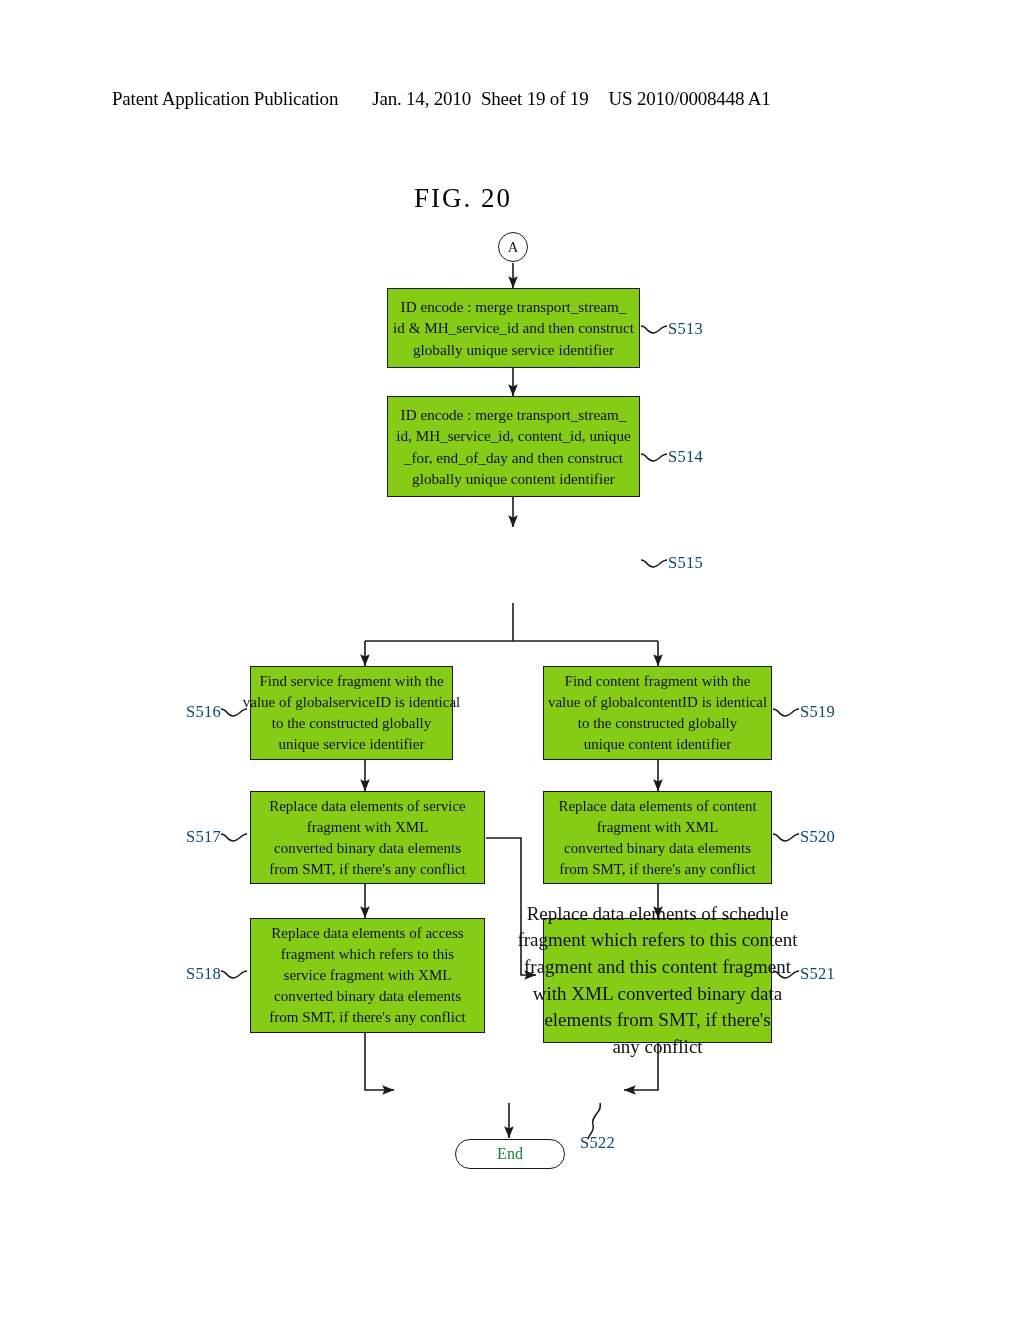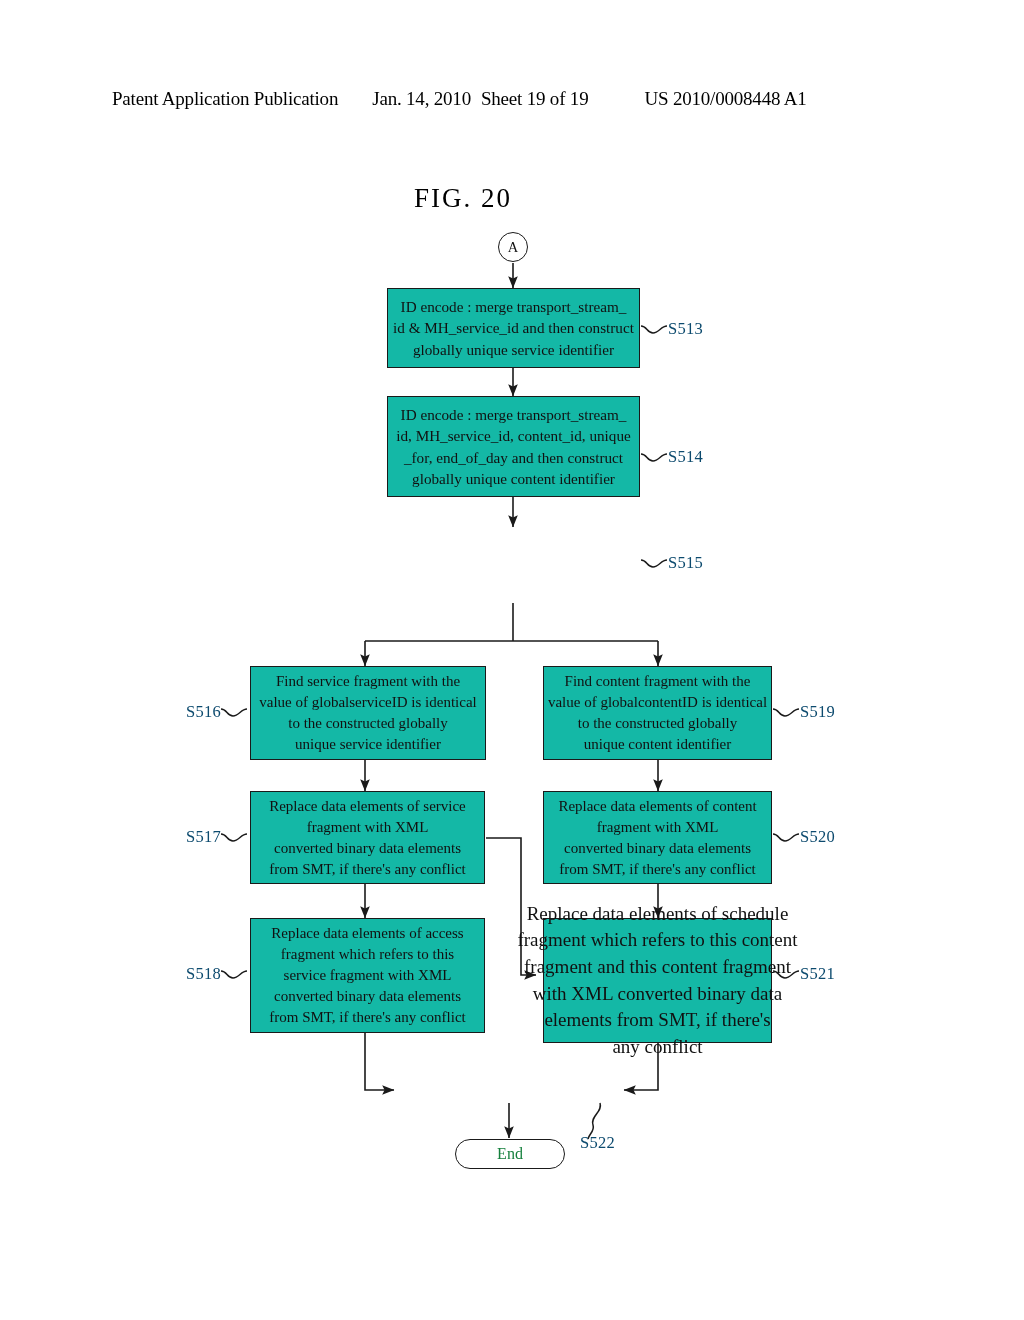--- a/index.html
+++ b/index.html
@@ -28,21 +28,21 @@
     align-items: baseline;
     font-family: "Liberation Serif", "DejaVu Serif", serif;
     font-weight: normal;
     font-size: 19px;
     letter-spacing: -0.2px;
     white-space: nowrap;
   }
   #header .h-pub   { }
   #header .h-date  { margin-left: 34px; }
   #header .h-sheet { margin-left: 10px; }
-  #header .h-pat   { margin-left: 56px; }
+  #header .h-pat   { margin-left: 20px; }
 
   
   #fig-title {
     position: absolute;
     left: 0;
     top: 183px;
     width: 926px;
     text-align: center;
     font-family: "Liberation Serif", "DejaVu Serif", serif;
     font-size: 27px;
@@ -62,21 +62,21 @@
     left: 0; top: 0;
     width: 1024px;
     height: 1320px;
     pointer-events: none;
   }
 
   .node {
     position: absolute;
     box-sizing: border-box;
     border: 1.6px solid #1a1a1a;
-    background: #14b8a6;
+    background: #84cc16;
     display: flex;
     flex-direction: column;
     align-items: center;
     justify-content: center;
     text-align: center;
     font-family: "Liberation Serif", "DejaVu Serif", serif;
     font-size: 15.2px;
     line-height: 1.40;
     color: #111;
     padding: 4px 6px;
@@ -198,21 +198,21 @@
   <svg style="position:absolute; left:640px; top:446px; width:30px; height:24px;">
     <path d="M1,8 C7,8 7,15 13,15 C19,15 21,8 27,8" stroke="#1a1a1a" stroke-width="1.5" fill="none"></path>
   </svg>
   <div class="steplabel" style="left:668px; top:447px;">S514</div>
 
   <svg style="position:absolute; left:640px; top:552px; width:30px; height:24px;">
     <path d="M1,8 C7,8 7,15 13,15 C19,15 21,8 27,8" stroke="#1a1a1a" stroke-width="1.5" fill="none"></path>
   </svg>
   <div class="steplabel" style="left:668px; top:553px;">S515</div>
 
-  <div class="node small" style="left:250px; top:666px; width:236px; height:94px;">
+  <div class="node small" style="left:250px; top:666px; width:203px; height:94px;">
     <span class="ln">Find service fragment with the</span>
     <span class="ln">value of globalserviceID is identical</span>
     <span class="ln">to the constructed globally</span>
     <span class="ln">unique service identifier</span>
   </div>
   <svg style="position:absolute; left:220px; top:701px; width:30px; height:24px;">
     <path d="M1,8 C7,8 7,15 13,15 C19,15 21,8 27,8" stroke="#1a1a1a" stroke-width="1.5" fill="none"></path>
   </svg>
   <div class="steplabel" style="left:186px; top:702px; text-align:right;">S516</div>
 

